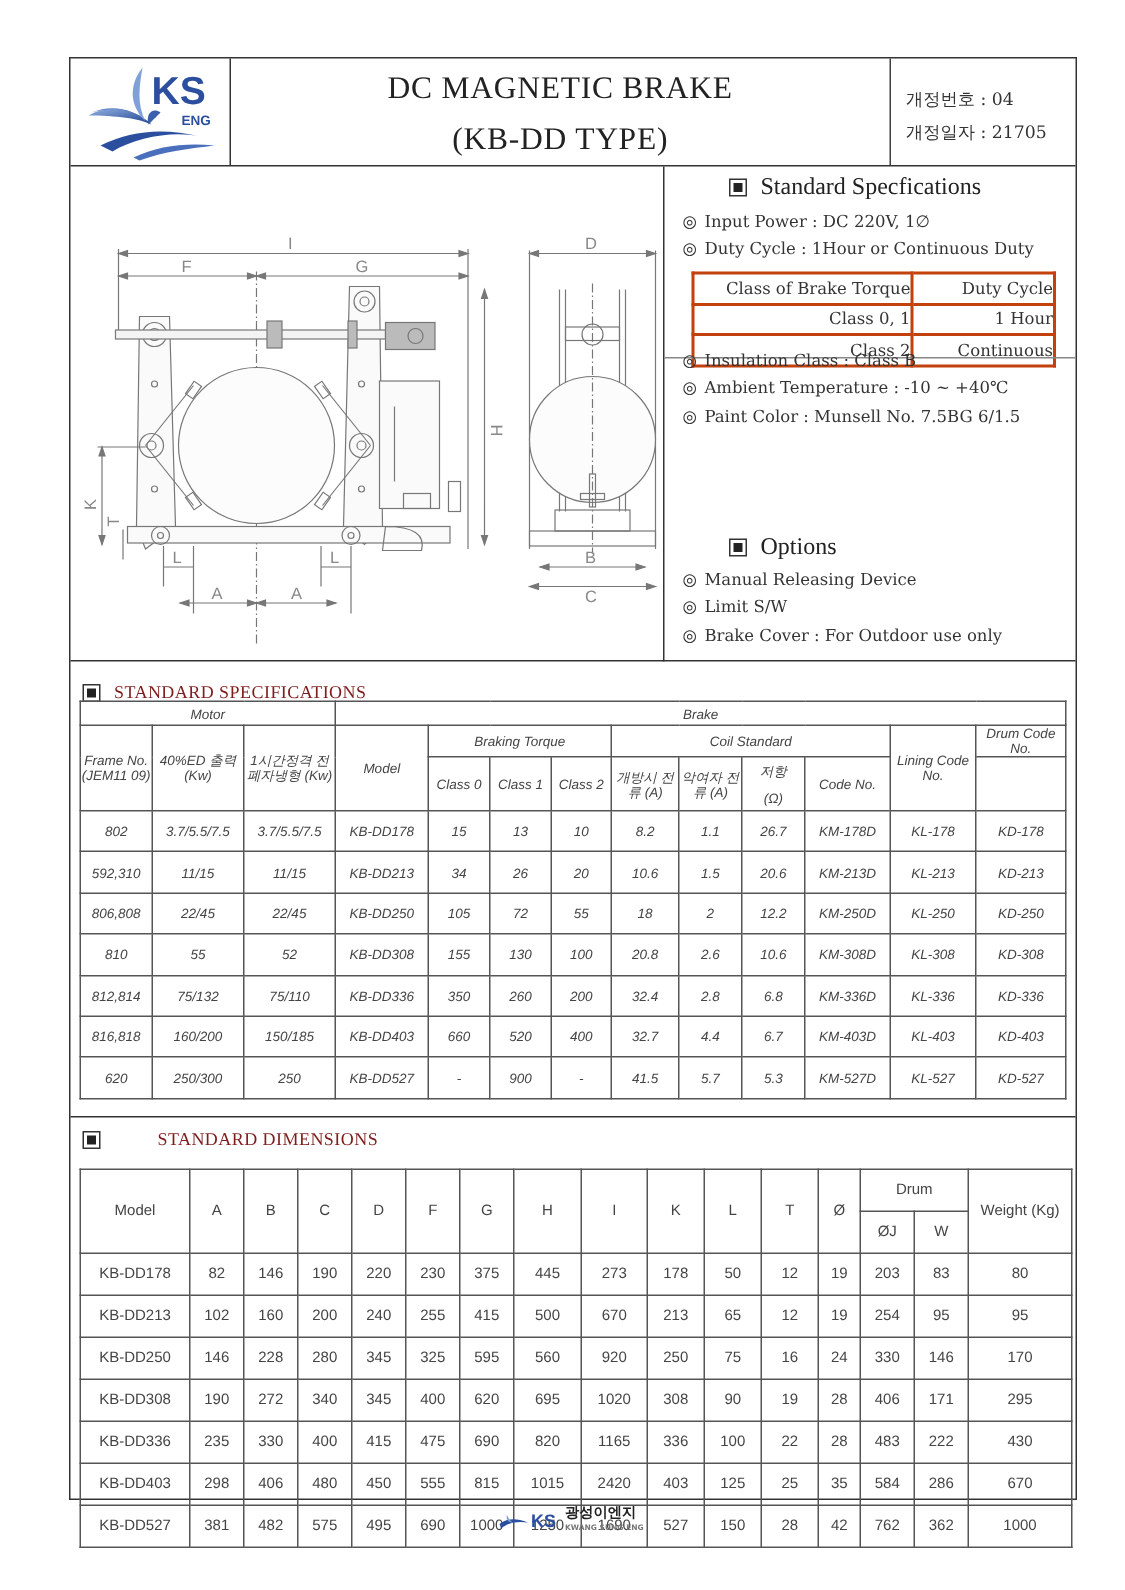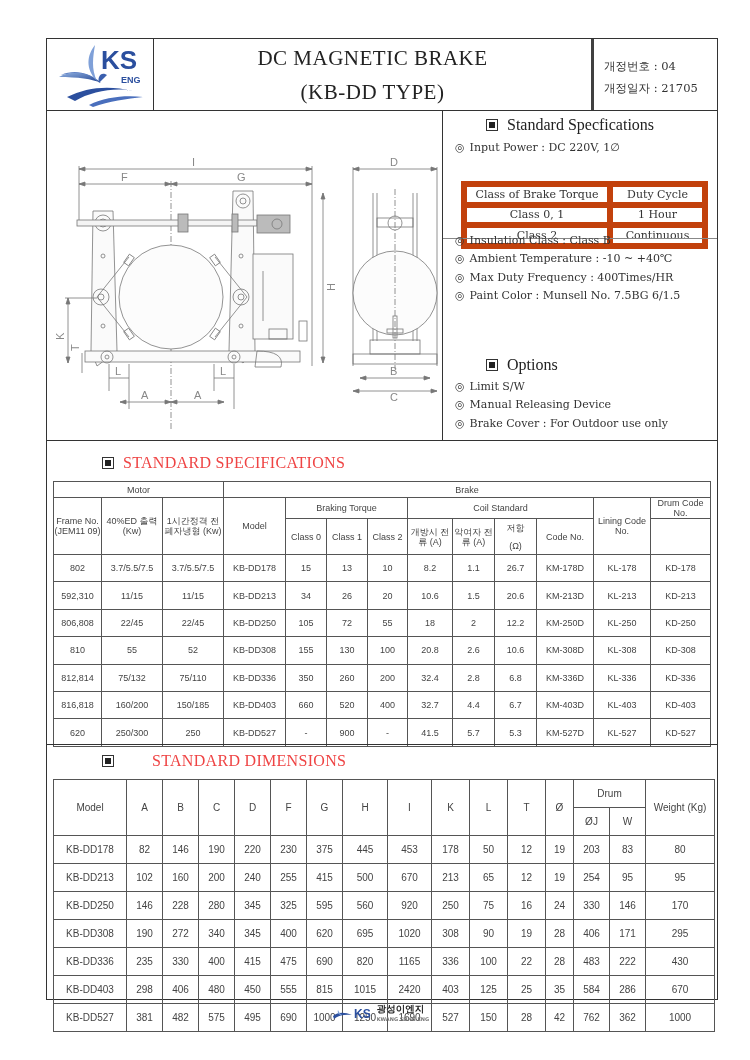--- a/index.html
+++ b/index.html
@@ -3,40 +3,40 @@
 <meta charset="utf-8">
 <style>
   * { box-sizing: border-box; margin: 0; padding: 0; }
   html, body { width: 750px; height: 1060px; background: #ffffff; overflow: hidden; }
   body { position: relative; font-family: "DejaVu Sans", sans-serif; color: #222; }
   .page { position: absolute; left: 46px; top: 38px; width: 672px; height: 962px; border: 1px solid #333; }
 
   
   .hdr { position: absolute; left: 0; top: 0; width: 670px; height: 72px; border-bottom: 1px solid #333; display: flex; }
   .hdr-logo { width: 107px; height: 71px; border-right: 1px solid #333; position: relative; }
-  .hdr-title { width: 440px; height: 71px; border-right: 3px solid #404040; text-align: center; font-family: "Liberation Serif", serif; font-size: 21px; letter-spacing: 0.5px; color: #222; }
+  .hdr-title { width: 440px; height: 71px; border-right: 1px solid #404040; text-align: center; font-family: "Liberation Serif", serif; font-size: 21px; letter-spacing: 0.5px; color: #222; }
   .hdr-title .l1 { display: block; padding-top: 7px; }
   .hdr-title .l2 { display: block; padding-top: 9px; }
   .hdr-rev { flex: 1; padding: 16px 0 0 10px; font-family: "DejaVu Serif", serif; font-size: 11.5px; line-height: 22px; color: #333; }
 
   
   .top { position: absolute; left: 0; top: 72px; width: 670px; height: 330px; border-bottom: 1px solid #333; }
   .drawing { position: absolute; left: 0; top: 0; width: 396px; height: 330px; border-right: 1px solid #333; }
   .specs { position: absolute; left: 396px; top: 0; width: 274px; height: 330px; }
   .sec-h { font-family: "Liberation Serif", serif; font-size: 16px; color: #222; display: flex; align-items: center; padding-left: 33px; }
   .sq { display: inline-block; width: 12px; height: 12px; border: 1px solid #333; position: relative; margin-right: 9px; }
   .sq::after { content: ""; position: absolute; left: 2px; top: 2px; width: 6px; height: 6px; background: #222; }
   .bullet { font-family: "DejaVu Serif", serif; font-size: 11px; color: #333; line-height: 18.3px; white-space: nowrap; }
   .bullet .b { margin-right: 5px; }
   .dc-table { border-collapse: collapse; margin-left: 18px; margin-top: 4px; font-family: "DejaVu Serif", serif; font-size: 11px; color: #333; }
-  .dc-table td { border: 6px solid #c2410c; height: 20.5px; text-align: center; }
+  .dc-table td { border: 2px solid #c2410c; height: 20.5px; text-align: right; }
   .specs-divider { position: absolute; left: 0; top: 127px; width: 274px; border-top: 1px solid #888; }
 
   
-  .section-title { position: absolute; left: 8px; font-family: "Liberation Serif", serif; font-size: 16px; color: #ef4444; display: flex; align-items: center; letter-spacing: 0.3px; margin-left: 47px; }
+  .section-title { position: absolute; left: 8px; font-family: "Liberation Serif", serif; font-size: 12px; color: #7f1d1d; display: flex; align-items: center; letter-spacing: 0.3px; }
 
   
   table.grid { position: absolute; border-collapse: collapse; font-family: "Liberation Sans", sans-serif; font-size: 9px; color: #444; table-layout: fixed; }
   table.grid td { border: 1px solid #555; text-align: center; vertical-align: middle; padding: 0; line-height: 10px; }
   table.spec td.data { height: 27.4px; }
   table.dim td { height: 28px; font-size: 10px; }
   table.dim td.hcell { font-size: 10px; }
   .mid-divider { position: absolute; left: 0; top: 705px; width: 670px; border-top: 1px solid #333; }
 
   
@@ -188,20 +188,21 @@
       </svg>
     </div>
 
     <div class="specs">
       <div class="sec-h" style="position:absolute; left:10px; top:5px;">
         <span class="sq"></span>
         <span>Standard Specfications</span>
       </div>
       <div style="position:absolute; left:12px; top:28px;">
         <div class="bullet"><span class="b">◎</span><span>Input Power : DC 220V, 1∅</span></div>
+        <div class="bullet"><span class="b">◎</span><span>Duty Cycle : 1Hour or Continuous Duty</span></div>
       </div>
       <table class="dc-table" style="position:absolute; left:0; top:66px;">
         <tbody>
             <tr>
           <td style="width:146px;">Class of Brake Torque</td>
           <td style="width:95px;">Duty Cycle</td>
         </tr>
         <tr>
           <td>Class 0, 1</td>
           <td>1 Hour</td>
@@ -209,41 +210,40 @@
         <tr>
           <td>Class 2</td>
           <td>Continuous</td>
         </tr>
       </tbody>
         </table>
       <div class="specs-divider"></div>
       <div style="position:absolute; left:12px; top:121px;">
         <div class="bullet"><span class="b">◎</span><span>Insulation Class : Class B</span></div>
         <div class="bullet"><span class="b">◎</span><span>Ambient Temperature : -10 ~ +40℃</span></div>
-        <div class="bullet"><span class="b">◎</span><span>Max Duty Frequency : 400Times/HR</span></div>
         <div class="bullet"><span class="b">◎</span><span>Paint Color : Munsell No. 7.5BG 6/1.5</span></div>
       </div>
       <div class="sec-h" style="position:absolute; left:10px; top:245px;">
         <span class="sq"></span>
         <span>Options</span>
       </div>
       <div style="position:absolute; left:12px; top:267px;">
+        <div class="bullet"><span class="b">◎</span><span>Manual Releasing Device</span></div>
         <div class="bullet"><span class="b">◎</span><span>Limit S/W</span></div>
-        <div class="bullet"><span class="b">◎</span><span>Manual Releasing Device</span></div>
         <div class="bullet"><span class="b">◎</span><span>Brake Cover : For Outdoor use only</span></div>
       </div>
     </div>
   </div>
 
   <div class="section-title" style="top:415px;">
     <span class="sq"></span>
     <span>STANDARD SPECIFICATIONS</span>
   </div>
 
-  <table class="grid spec" style="left:6px; top:442px; width:657px;">
+  <table class="grid spec" style="left:6px; top:428px; width:657px;font-style:italic;">
     <colgroup>
       <col style="width:48px">
         <col style="width:61px">
         <col style="width:61px">
         <col style="width:62px">
       <col style="width:41px">
         <col style="width:41px">
         <col style="width:40px">
       <col style="width:45px">
         <col style="width:42px">
@@ -442,21 +442,21 @@
       <tbody id="dim-rows">
         <tr>
           <td>KB-DD178</td>
           <td>82</td>
           <td>146</td>
           <td>190</td>
           <td>220</td>
           <td>230</td>
           <td>375</td>
           <td>445</td>
-          <td>453</td>
+          <td>273</td>
           <td>178</td>
           <td>50</td>
           <td>12</td>
           <td>19</td>
           <td>203</td>
           <td>83</td>
           <td>80</td>
         </tr>
         <tr>
           <td>KB-DD213</td>

